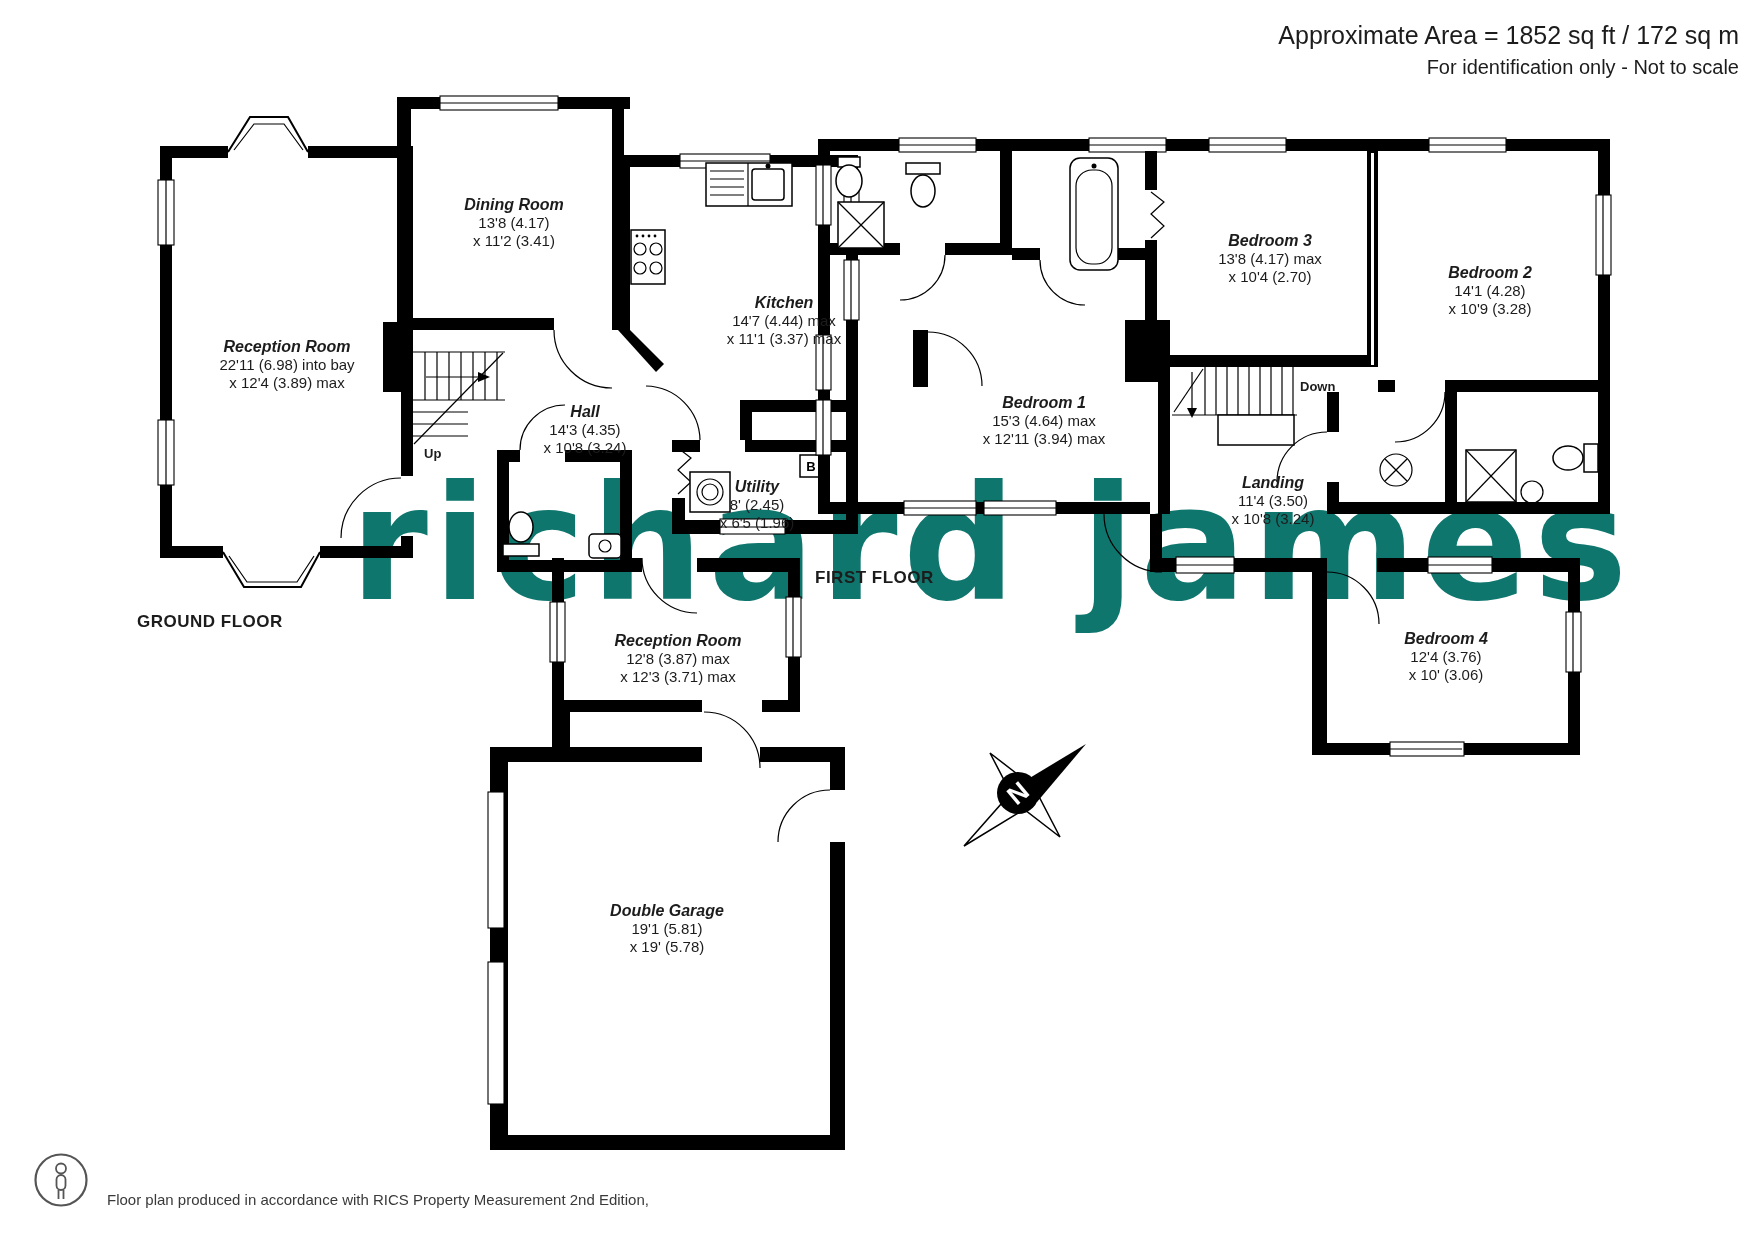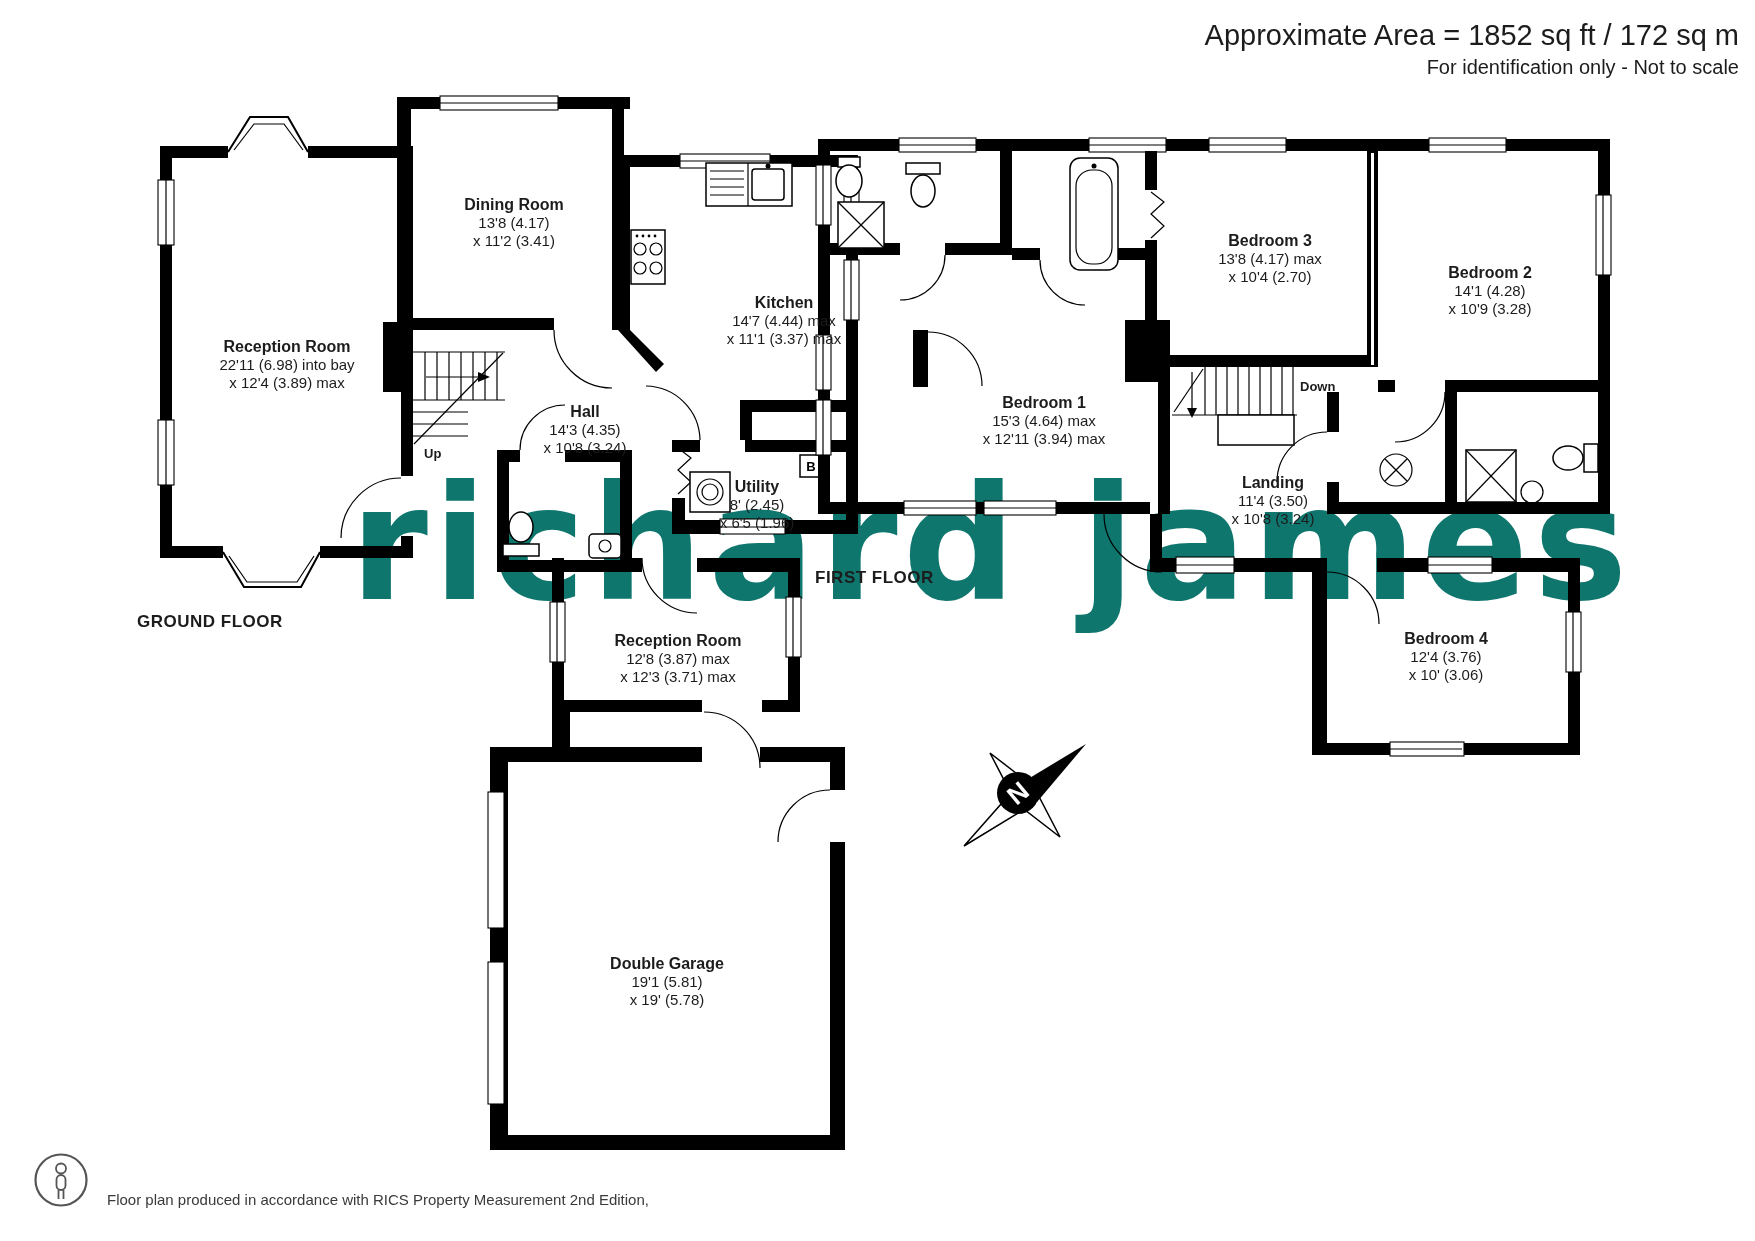--- a/index.html
+++ b/index.html
@@ -4,26 +4,26 @@
 <style>
   html,body{margin:0;padding:0;background:#fff;}
   #stage{position:relative;width:1755px;height:1241px;background:#fff;overflow:hidden;
          font-family:"Liberation Sans",sans-serif;color:#1c1c1c;}
   #watermark{position:absolute;left:350px;top:452px;font-size:158px;font-weight:700;
              letter-spacing:5px;color:#0f766e;z-index:1;white-space:nowrap;
              font-family:"DejaVu Sans",sans-serif;}
   #plan{position:absolute;left:0;top:0;z-index:2;}
   .room-label{position:absolute;z-index:3;text-align:center;transform:translateX(-50%);
               white-space:nowrap;line-height:18px;}
-  .rname{font-size:16px;font-weight:700;}
+  .rname{font-size:16px;font-weight:700;font-style:italic;}
   .rdim{font-size:15px;font-weight:500;}
   .floor-label{position:absolute;z-index:3;font-size:17px;font-weight:700;letter-spacing:.5px;}
   .stair-note{position:absolute;z-index:3;font-size:13px;font-weight:700;}
   #header{position:absolute;top:20px;right:16px;text-align:right;z-index:3;}
-  #header .big{font-size:29px;font-weight:500;line-height:30px;}
+  #header .big{font-size:25px;font-weight:500;line-height:30px;}
   #header .note{font-size:20px;font-weight:400;margin-top:6px;}
   #footer{position:absolute;left:33px;top:1152px;z-index:3;display:flex;align-items:flex-start;}
   #footer-text{margin-left:18px;font-size:15px;color:#3a3a3a;line-height:19px;white-space:pre-wrap;}
   svg .w{fill:#000;stroke:none;}
   svg .ln{fill:none;stroke:#000;stroke-width:2;}
   svg .arc{fill:none;stroke:#000;stroke-width:1.2;}
   svg .win{fill:#fff;stroke:#000;stroke-width:1.1;}
   svg .fx{fill:#fff;stroke:#000;stroke-width:1.5;}
 </style>
 </head>
@@ -382,21 +382,21 @@
   <div class="room-label" style="left:757px;top:478px">
     <div class="rname">Utility</div>
     <div class="rdim">8' (2.45)</div>
     <div class="rdim">x 6'5 (1.96)</div>
   </div>
   <div class="room-label" style="left:678px;top:632px">
     <div class="rname">Reception Room</div>
     <div class="rdim">12'8 (3.87) max</div>
     <div class="rdim">x 12'3 (3.71) max</div>
   </div>
-  <div class="room-label" style="left:667px;top:955px">
+  <div class="room-label" style="left:667px;top:902px">
     <div class="rname">Double Garage</div>
     <div class="rdim">19'1 (5.81)</div>
     <div class="rdim">x 19' (5.78)</div>
   </div>
   <div class="room-label" style="left:1044px;top:394px">
     <div class="rname">Bedroom 1</div>
     <div class="rdim">15'3 (4.64) max</div>
     <div class="rdim">x 12'11 (3.94) max</div>
   </div>
   <div class="room-label" style="left:1270px;top:232px">

